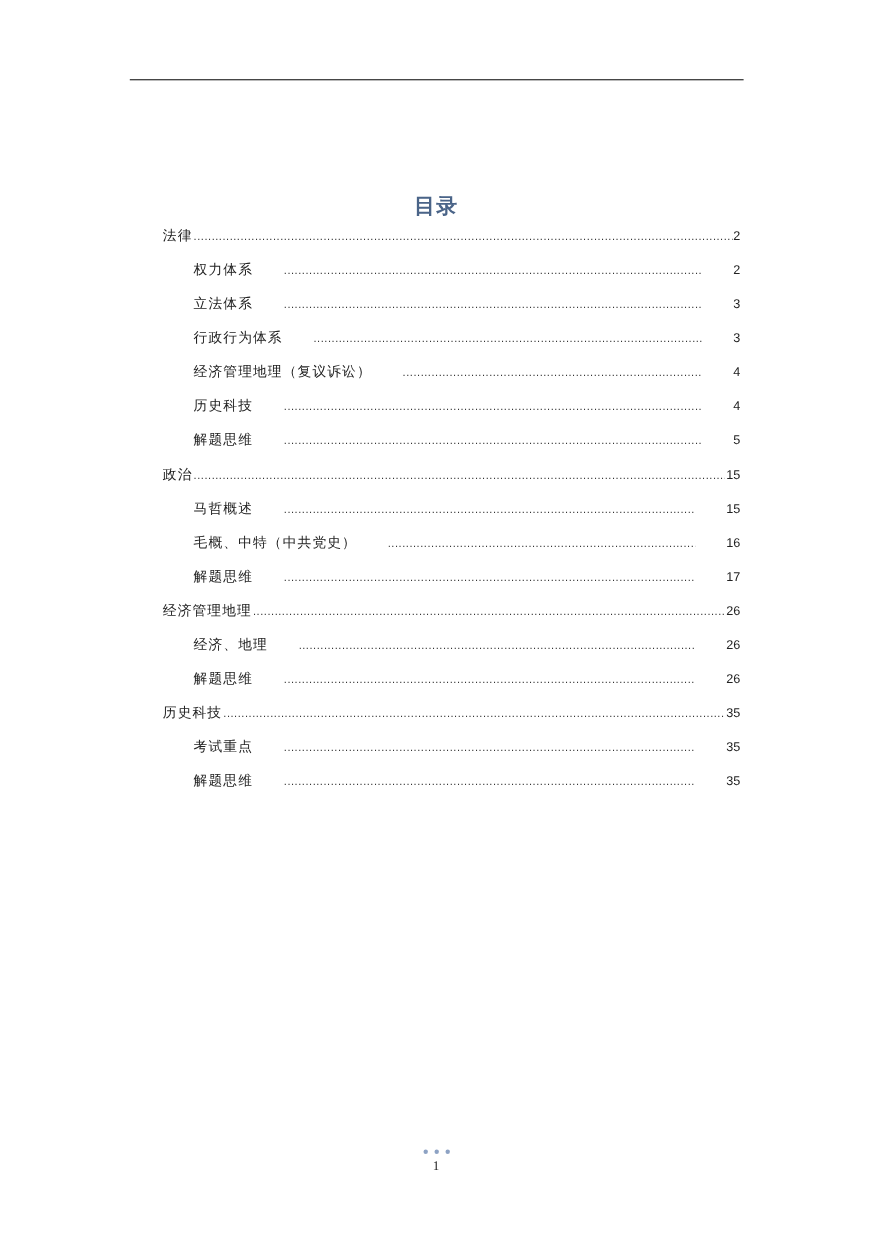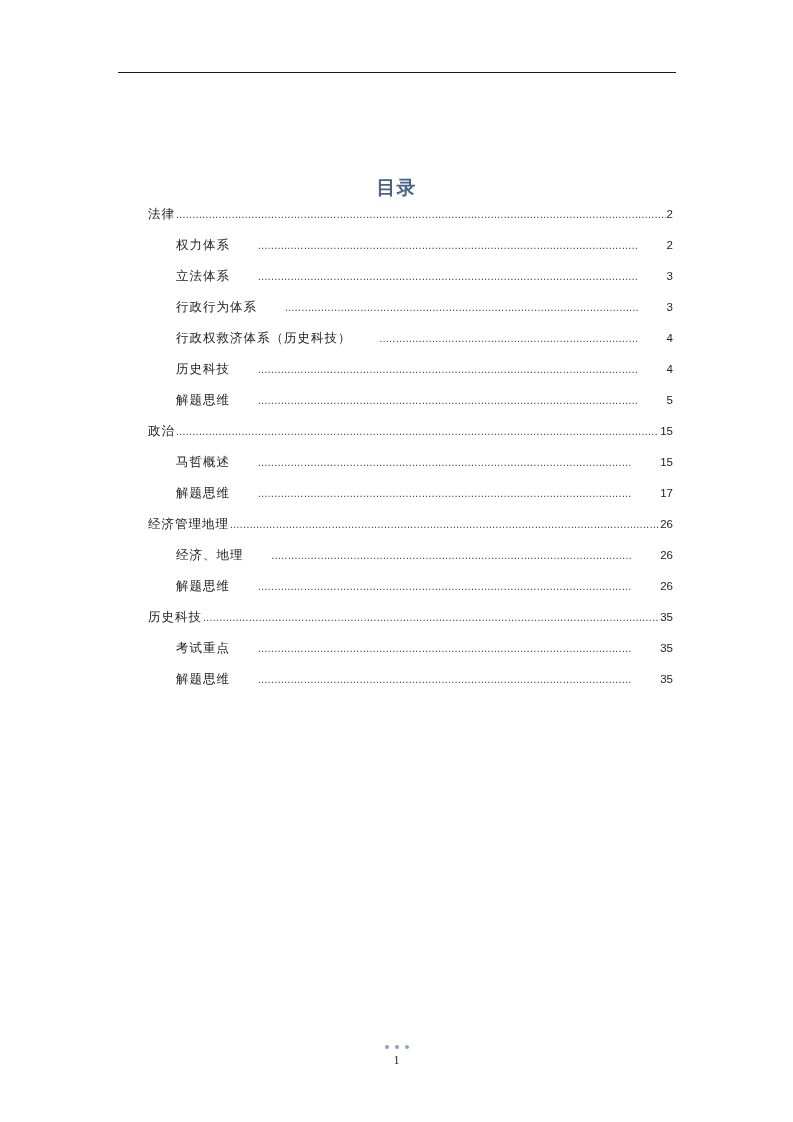--- a/index.html
+++ b/index.html
@@ -126,21 +126,21 @@
     <span class="toc-label">立法体系</span>
     <span class="toc-leader"></span>
     <span class="toc-page">3</span>
   </div>
   <div class="toc-row level-2">
     <span class="toc-label">行政行为体系</span>
     <span class="toc-leader"></span>
     <span class="toc-page">3</span>
   </div>
   <div class="toc-row level-2">
-    <span class="toc-label">行政权救济体系（历史科技）</span>
+    <span class="toc-label">经济管理地理（复议诉讼）</span>
     <span class="toc-leader"></span>
     <span class="toc-page">4</span>
   </div>
   <div class="toc-row level-2">
     <span class="toc-label">历史科技</span>
     <span class="toc-leader"></span>
     <span class="toc-page">4</span>
   </div>
   <div class="toc-row level-2">
     <span class="toc-label">解题思维</span>
@@ -149,20 +149,25 @@
   </div>
   <div class="toc-row level-1">
     <span class="toc-label">政治</span>
     <span class="toc-leader"></span>
     <span class="toc-page">15</span>
   </div>
   <div class="toc-row level-2">
     <span class="toc-label">马哲概述</span>
     <span class="toc-leader"></span>
     <span class="toc-page">15</span>
+  </div>
+  <div class="toc-row level-2">
+    <span class="toc-label">毛概、中特（中共党史）</span>
+    <span class="toc-leader"></span>
+    <span class="toc-page">16</span>
   </div>
   <div class="toc-row level-2">
     <span class="toc-label">解题思维</span>
     <span class="toc-leader"></span>
     <span class="toc-page">17</span>
   </div>
   <div class="toc-row level-1">
     <span class="toc-label">经济管理地理</span>
     <span class="toc-leader"></span>
     <span class="toc-page">26</span>

